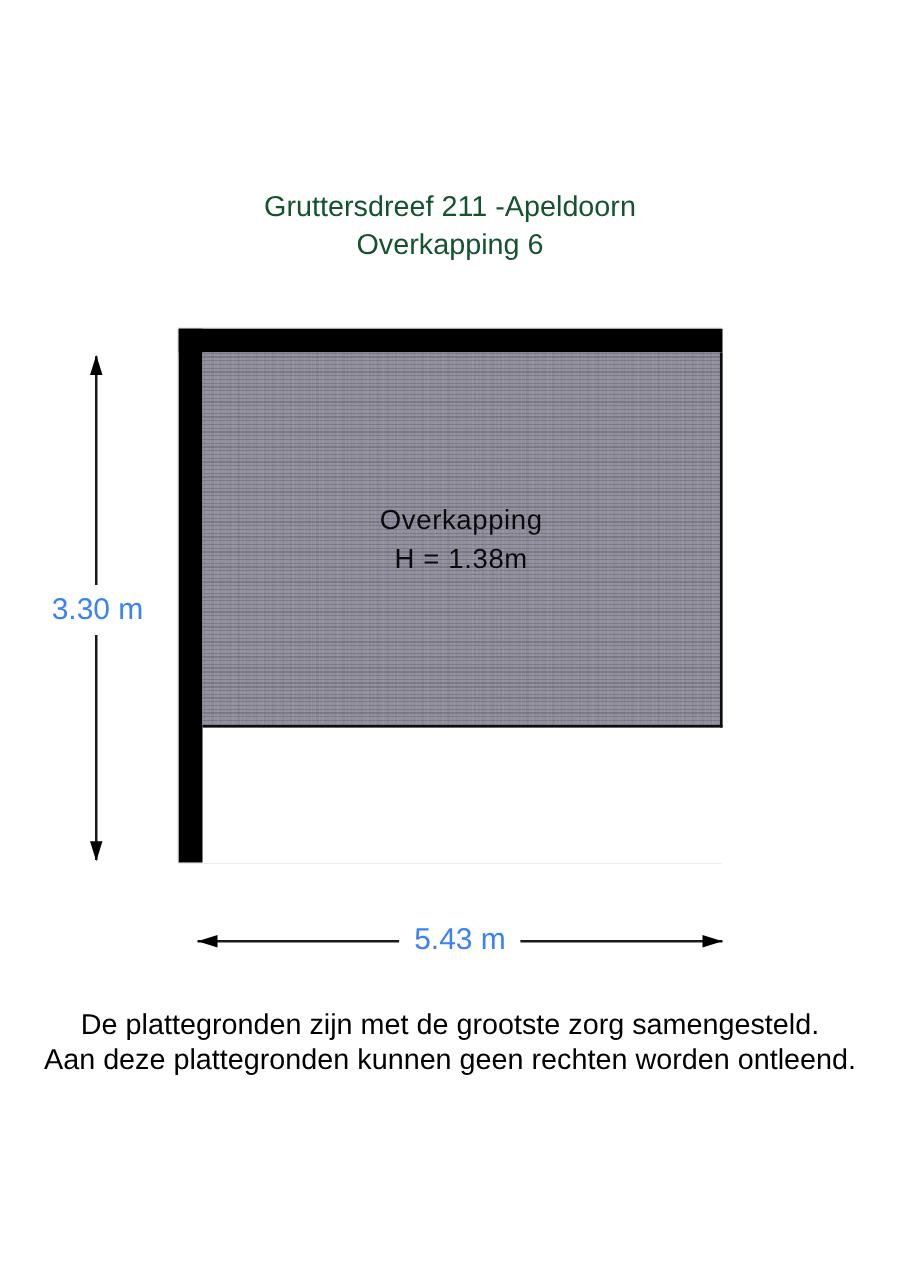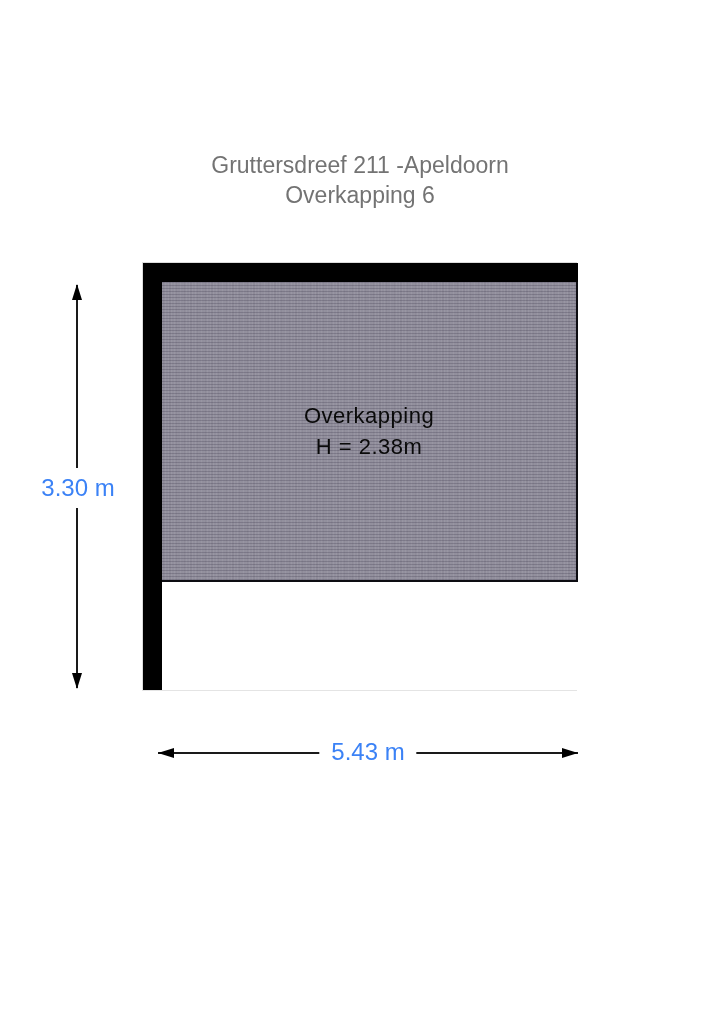--- a/index.html
+++ b/index.html
@@ -19,21 +19,21 @@
 
   
   .title {
     position: absolute;
     top: 150px;
     left: 0;
     width: 100%;
     text-align: center;
     font-size: 23px;
     line-height: 30px;
-    color: #737373;
+    color: #14532d;
   }
 
   
   .plan {
     position: absolute;
     left: 143px;
     top: 263px;
     width: 435px;
     height: 427px;
     box-shadow: -1px -1px 0 #dcdcdc, -1px 1px 0 #e4e4e4;
@@ -170,32 +170,36 @@
   <div class="title">
     <div>Gruttersdreef 211 -Apeldoorn</div>
     <div>Overkapping 6</div>
   </div>
 
   <div class="plan">
     <div class="wall wall-top"></div>
     <div class="wall wall-left"></div>
     <div class="room">
       <div class="room-label">Overkapping</div>
-      <div class="room-height">H = 2.38m</div>
+      <div class="room-height">H = 1.38m</div>
     </div>
   </div>
 
   <div>
     <div class="dim-line vline"></div>
     <div class="arrow arrow-up"></div>
     <div class="arrow arrow-down"></div>
     <div class="dim-label vdim-label">3.30 m</div>
   </div>
 
   <div>
     <div class="dim-line hline"></div>
     <div class="arrow arrow-left"></div>
     <div class="arrow arrow-right"></div>
     <div class="dim-label hdim-label">5.43 m</div>
   </div>
 
+  <div class="disclaimer">
+    <div>De plattegronden zijn met de grootste zorg samengesteld.</div>
+    <div>Aan deze plattegronden kunnen geen rechten worden ontleend.</div>
+  </div>
 
 </div>
 
 </body></html>

